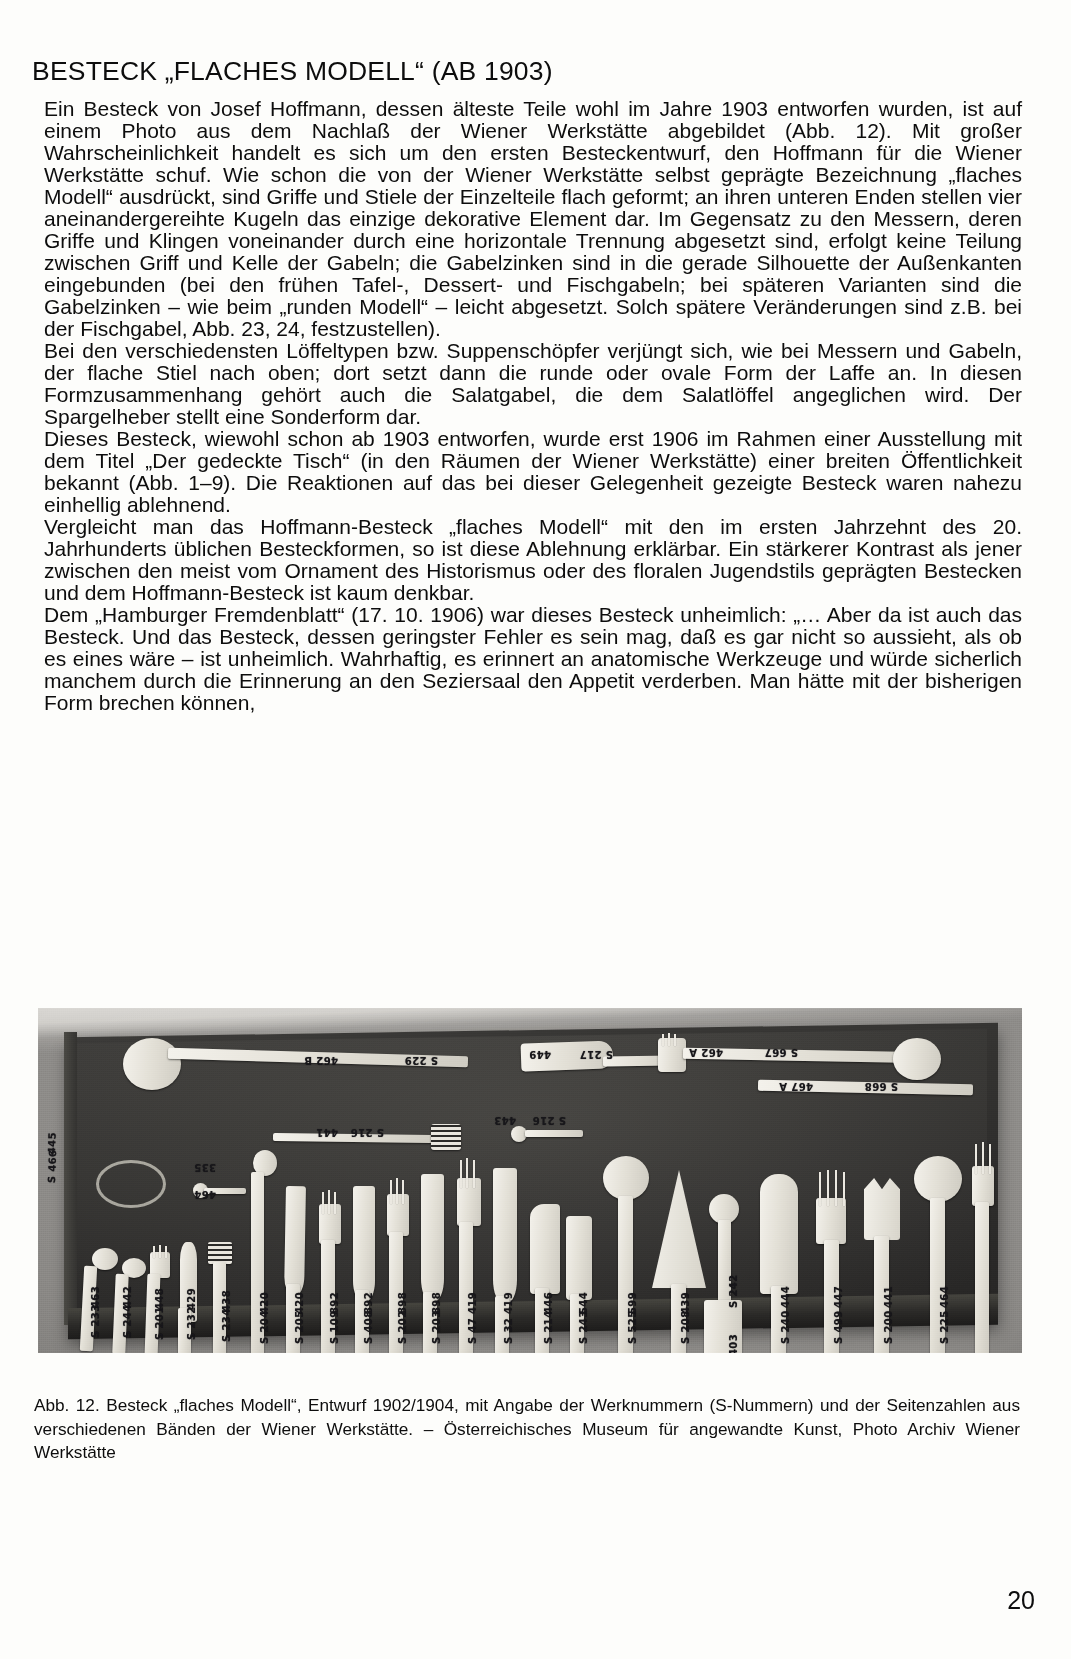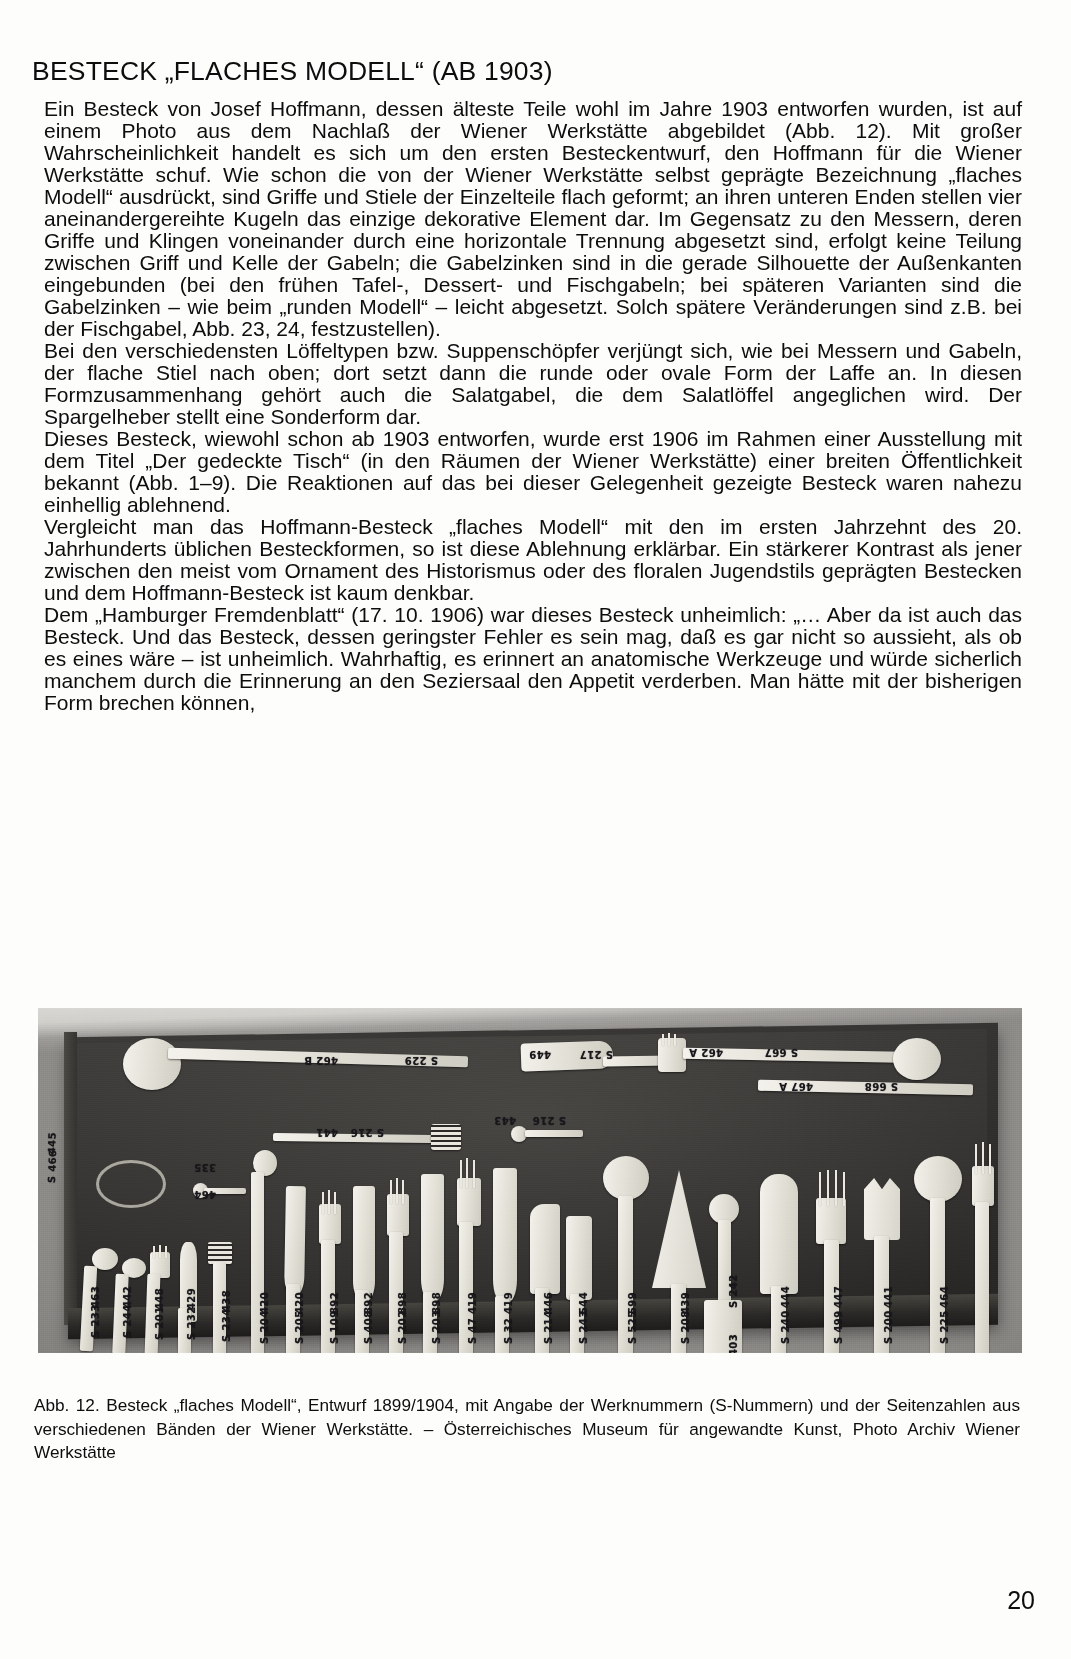--- a/index.html
+++ b/index.html
@@ -378,18 +378,18 @@
     <div class="piece" style="left:934px; top:158px; width:22px; height:40px; border-radius:3px;"></div>
     <div class="tine" style="left:937px; top:136px; height:30px;"></div>
     <div class="tine" style="left:944px; top:134px; height:32px;"></div>
     <div class="tine" style="left:951px; top:136px; height:30px;"></div>
     <div class="piece handle" style="left:937px; top:194px; width:14px; height:160px;"></div>
 
     <div class="grain"></div>
   </figure>
 
   <figcaption class="caption">
-    <p>Abb. 12. Besteck „flaches Modell“, Entwurf 1899/1904, mit Angabe der Werknummern (S-Nummern) und der Seitenzahlen aus verschiedenen Bänden der Wiener Werkstätte. – Österreichisches Museum für angewandte Kunst, Photo Archiv Wiener Werkstätte</p>
+    <p>Abb. 12. Besteck „flaches Modell“, Entwurf 1902/1904, mit Angabe der Werknummern (S-Nummern) und der Seitenzahlen aus verschiedenen Bänden der Wiener Werkstätte. – Österreichisches Museum für angewandte Kunst, Photo Archiv Wiener Werkstätte</p>
   </figcaption>
 
   <div class="folio">20</div>
 
 </div>
 
 </body></html>

